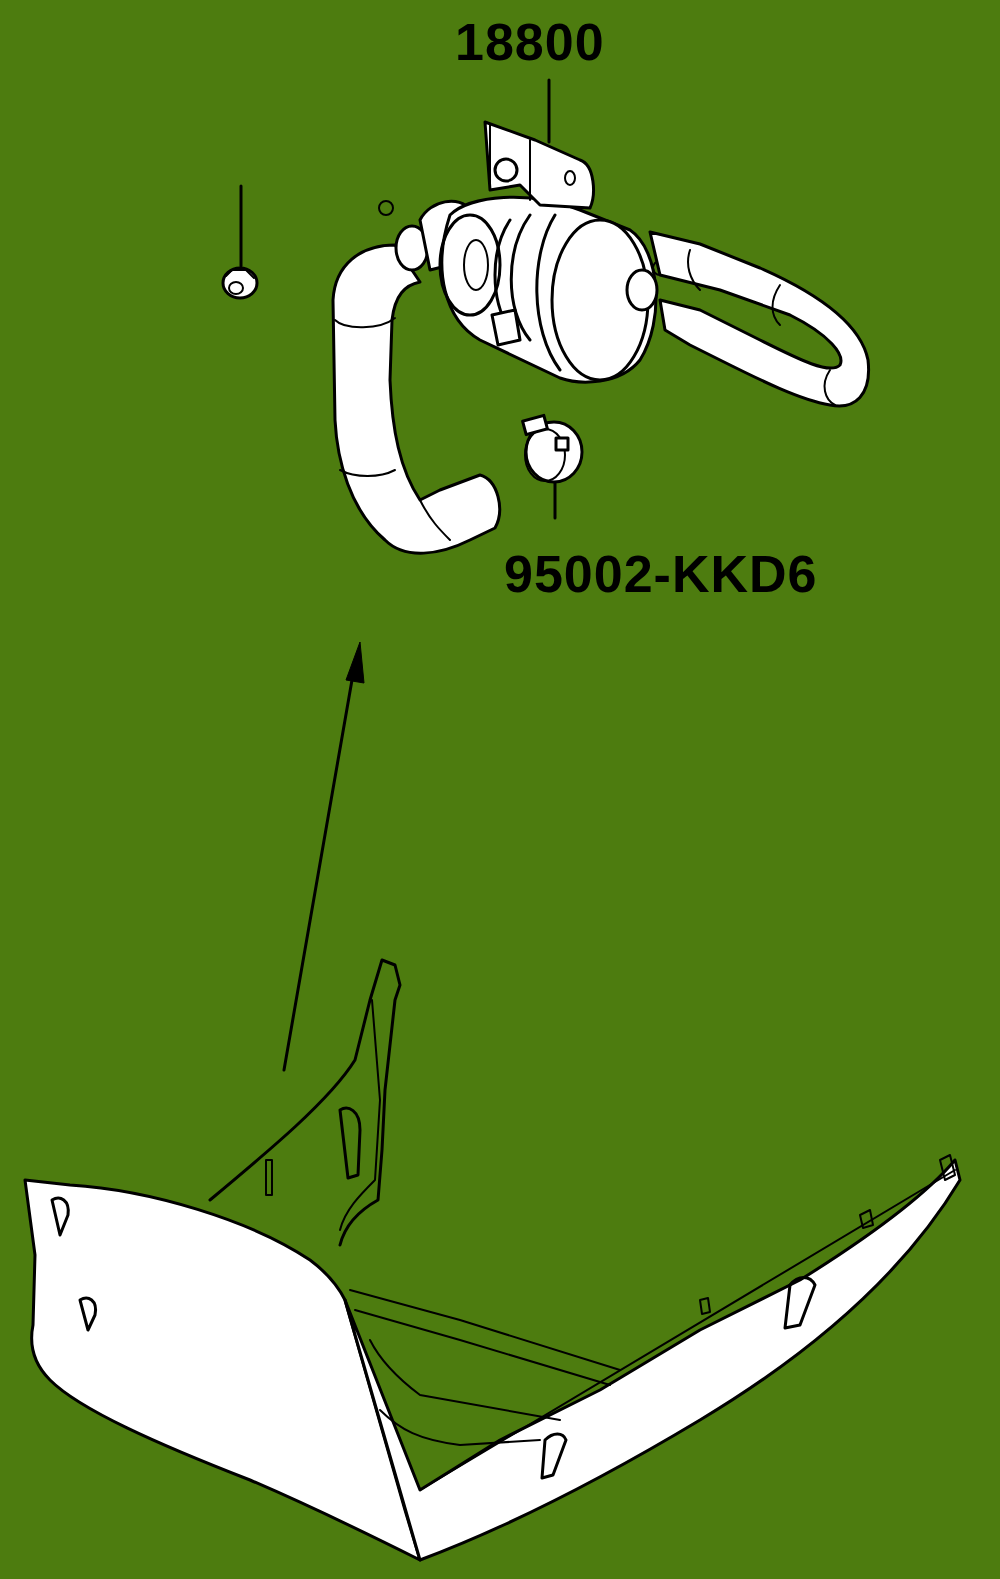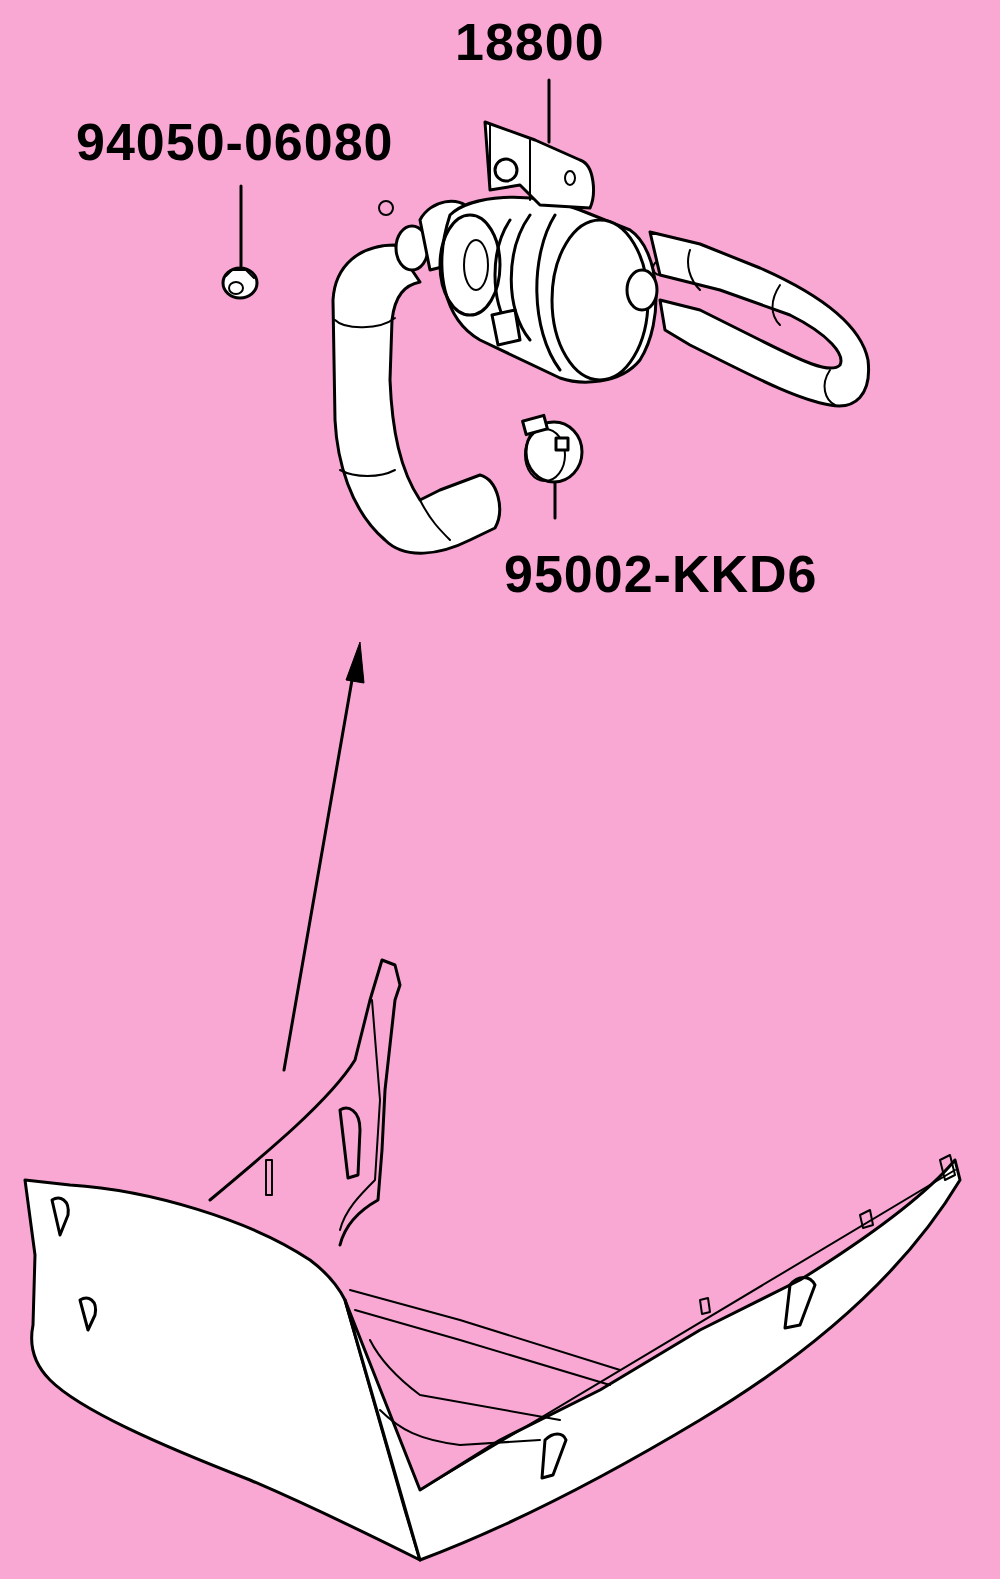--- a/index.html
+++ b/index.html
@@ -1,20 +1,20 @@
 <!DOCTYPE html>
 <html><head>
   <meta charset="utf-8">
   <style>
     html, body { margin: 0; padding: 0; background: #ffffff; }
     .canvas {
       position: relative;
       width: 1000px;
       height: 1579px;
-      background: #f9a8d4;
+      background: #4d7c0f;
       overflow: hidden;
     }
     .part-label {
       position: absolute;
       font-family: "Liberation Sans", sans-serif;
       font-weight: bold;
       color: #000000;
       font-size: 52px;
       line-height: 1;
       letter-spacing: 1px;
@@ -32,21 +32,20 @@
     svg.drawing .ln-thin { fill: none; stroke: #000; stroke-width: 2; stroke-linejoin: round; stroke-linecap: round; }
     svg.drawing .fill-w { fill: #fff; stroke: #000; stroke-width: 3; stroke-linejoin: round; }
     svg.drawing .fill-k { fill: #000; stroke: #000; stroke-width: 1; }
   </style>
 </head>
 <body>
 
 <div class="canvas">
 
   <div class="part-label" id="label-18800">18800</div>
-  <div class="part-label" id="label-94050">94050-06080</div>
   <div class="part-label" id="label-95002">95002-KKD6</div>
 
   <svg class="drawing" viewBox="0 0 1000 1579" xmlns="http://www.w3.org/2000/svg">
 
     <line class="ln" x1="549" y1="80" x2="549" y2="142"></line>
     <line class="ln" x1="241" y1="186" x2="241" y2="266"></line>
     <line class="ln" x1="555" y1="482" x2="555" y2="518"></line>
 
     <g>
       <ellipse class="fill-w" cx="240" cy="283" rx="17" ry="15"></ellipse>

